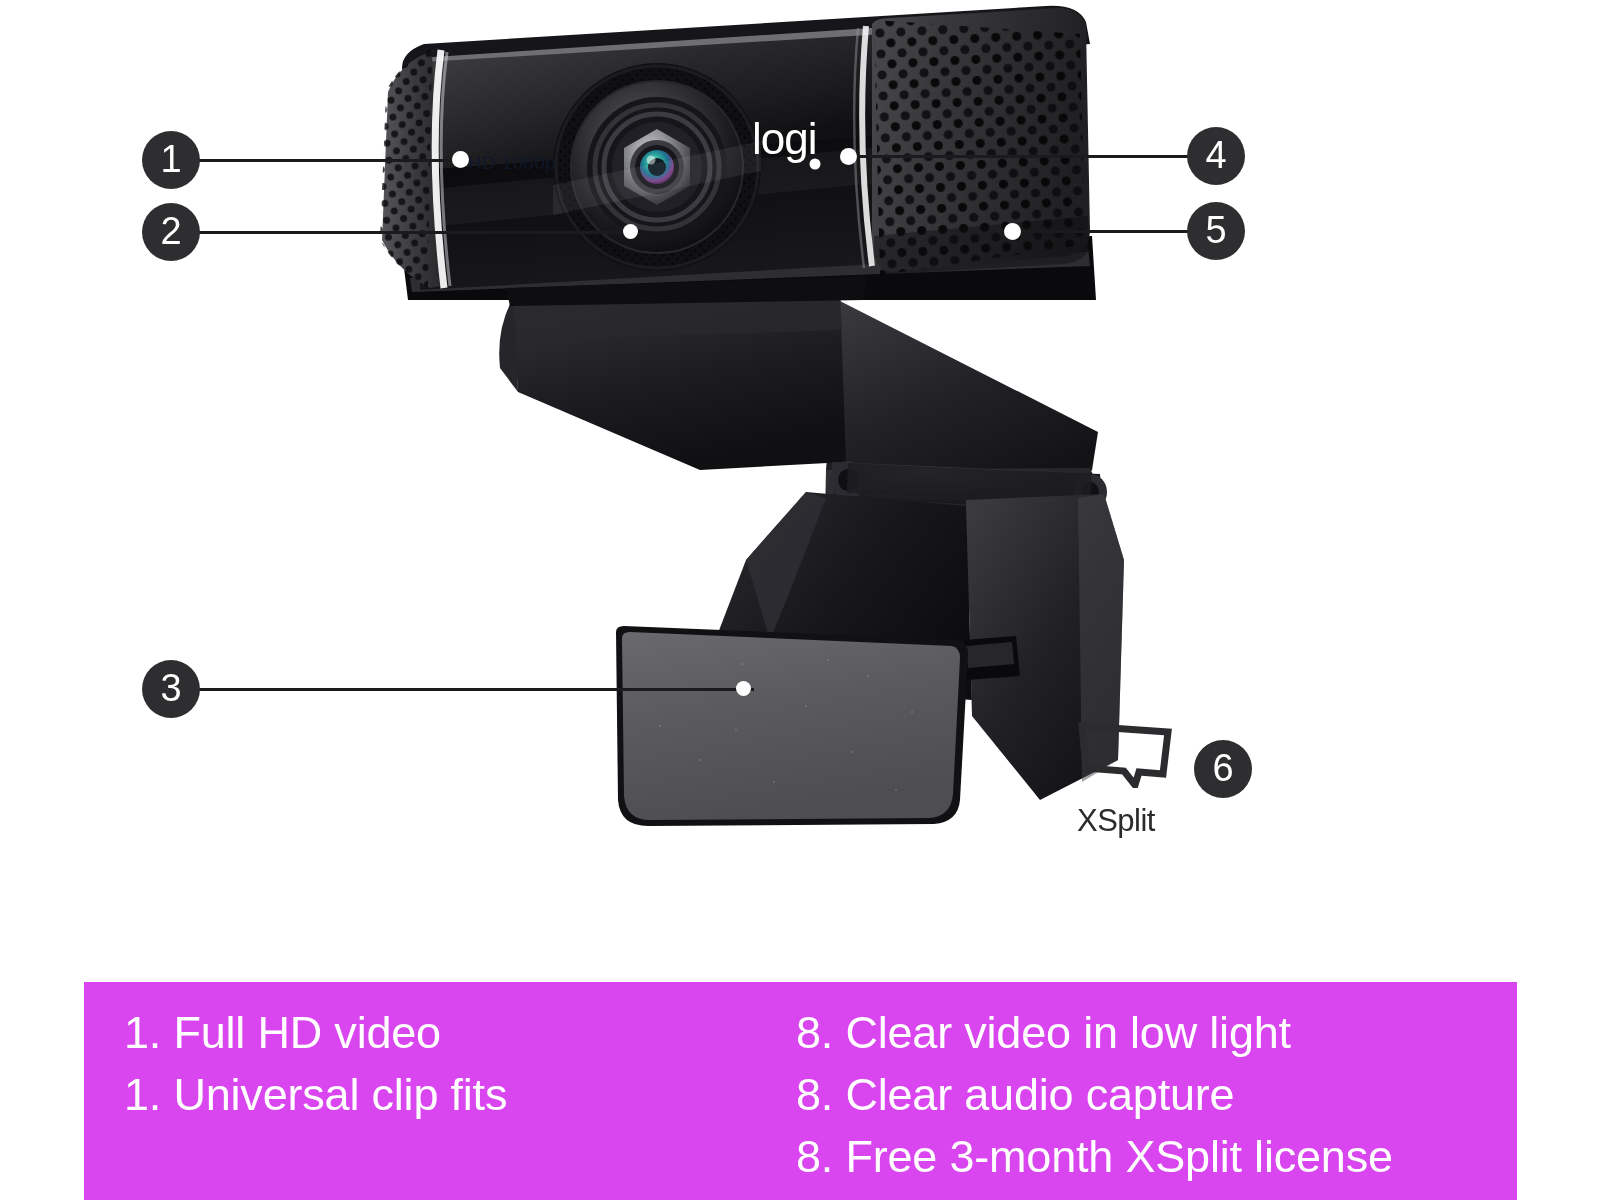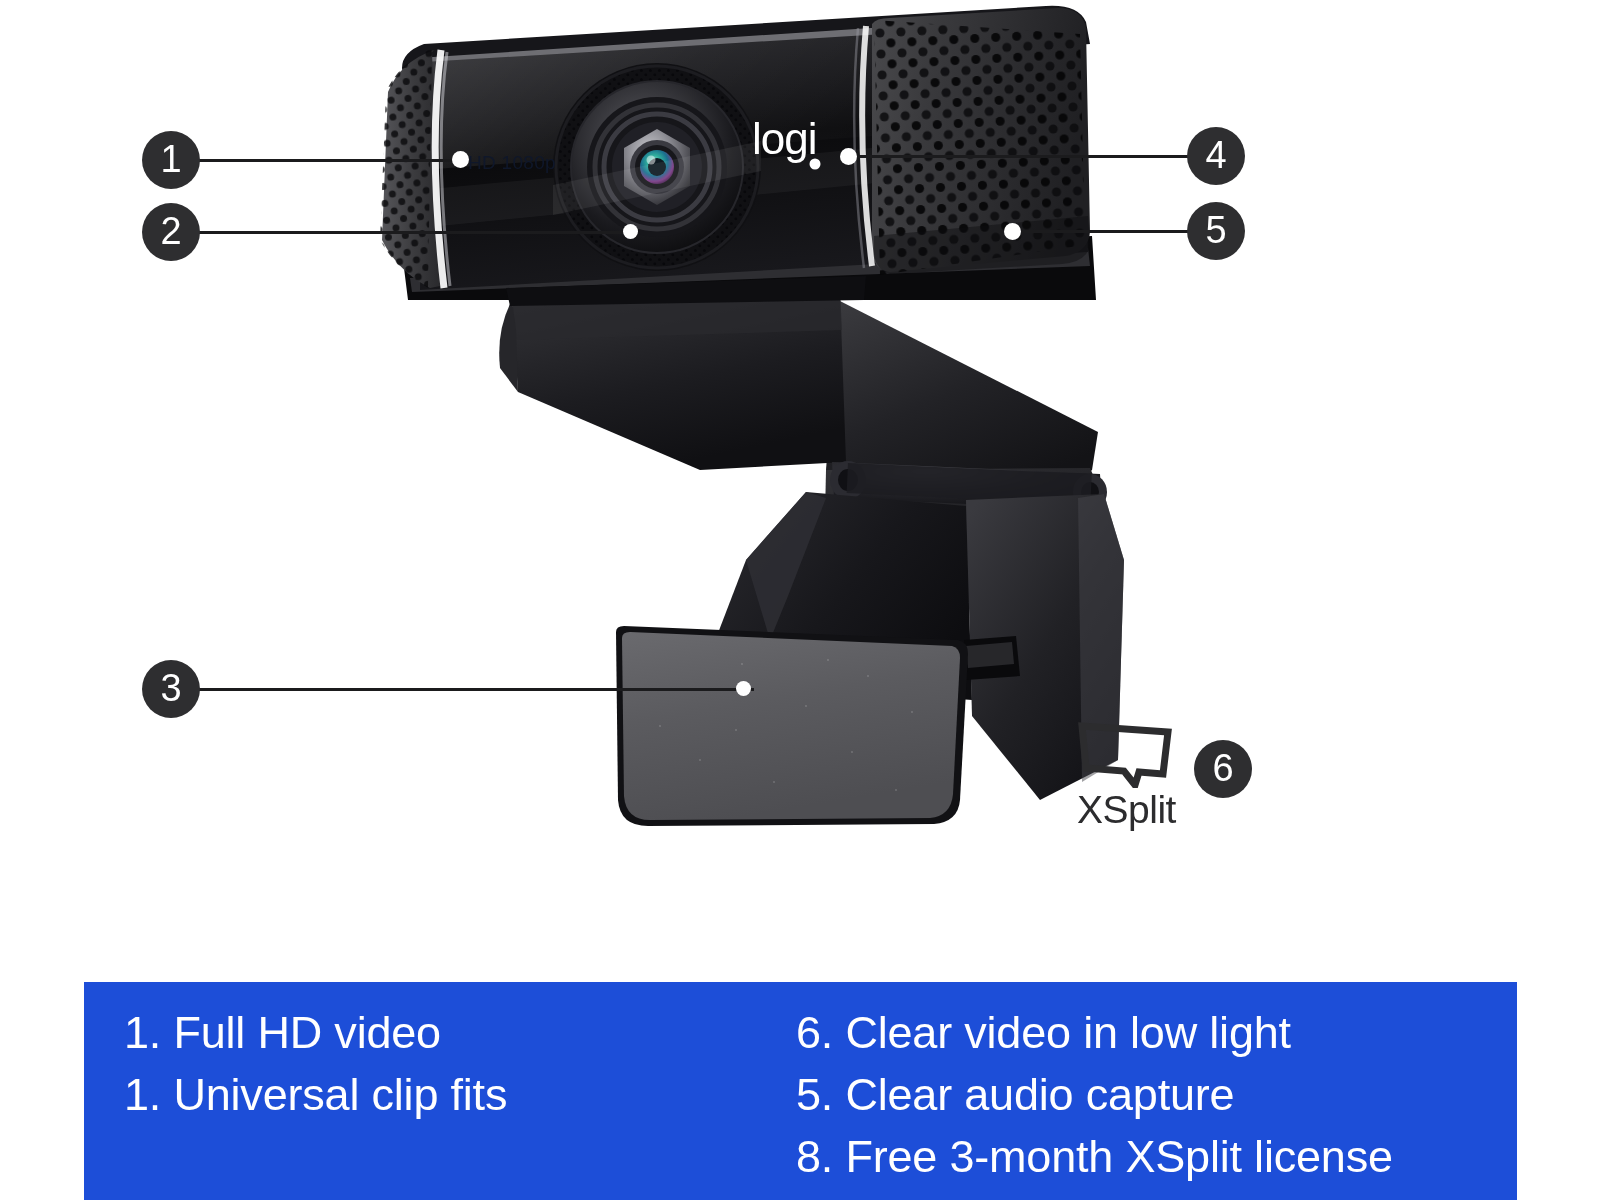--- a/index.html
+++ b/index.html
@@ -74,35 +74,35 @@
 
   
   #xsplit-block {
     position: absolute;
     left: 1077px;
     top: 722px;
     width: 110px;
   }
   #xsplit-mark { display:block; width: 96px; height: 66px; }
   #xsplit-text {
-    margin-top: 2px;
-    font-size: 39px;
+    margin-top: 17px;
+    font-size: 31px;
     color: #2c2c2e;
     letter-spacing: -0.5px;
     line-height: 1;
   }
 
   
   #caption-bar {
     position: absolute;
     left: 84px;
     top: 982px;
     width: 1433px;
     height: 218px;
-    background: #1d4ed8;
+    background: #d946ef;
     box-sizing: border-box;
     padding: 20px 0 0 40px;
     display: flex;
   }
   .caption-col {
     flex: 0 0 auto;
   }
   .caption-col.left  { width: 672px; }
   .caption-col.right { width: 700px; }
   .caption-line {
@@ -363,19 +363,19 @@
   <div class="badge" style="left:1194px; top:740px;">
     <span>6</span>
   </div>
 
   <div id="caption-bar">
     <div class="caption-col left">
       <div class="caption-line">1. Full HD video</div>
       <div class="caption-line">1. Universal clip fits</div>
     </div>
     <div class="caption-col right">
-      <div class="caption-line">6. Clear video in low light</div>
-      <div class="caption-line">5. Clear audio capture</div>
+      <div class="caption-line">8. Clear video in low light</div>
+      <div class="caption-line">8. Clear audio capture</div>
       <div class="caption-line">8. Free 3-month XSplit license</div>
     </div>
   </div>
 
 </div>
 
 </body></html>

